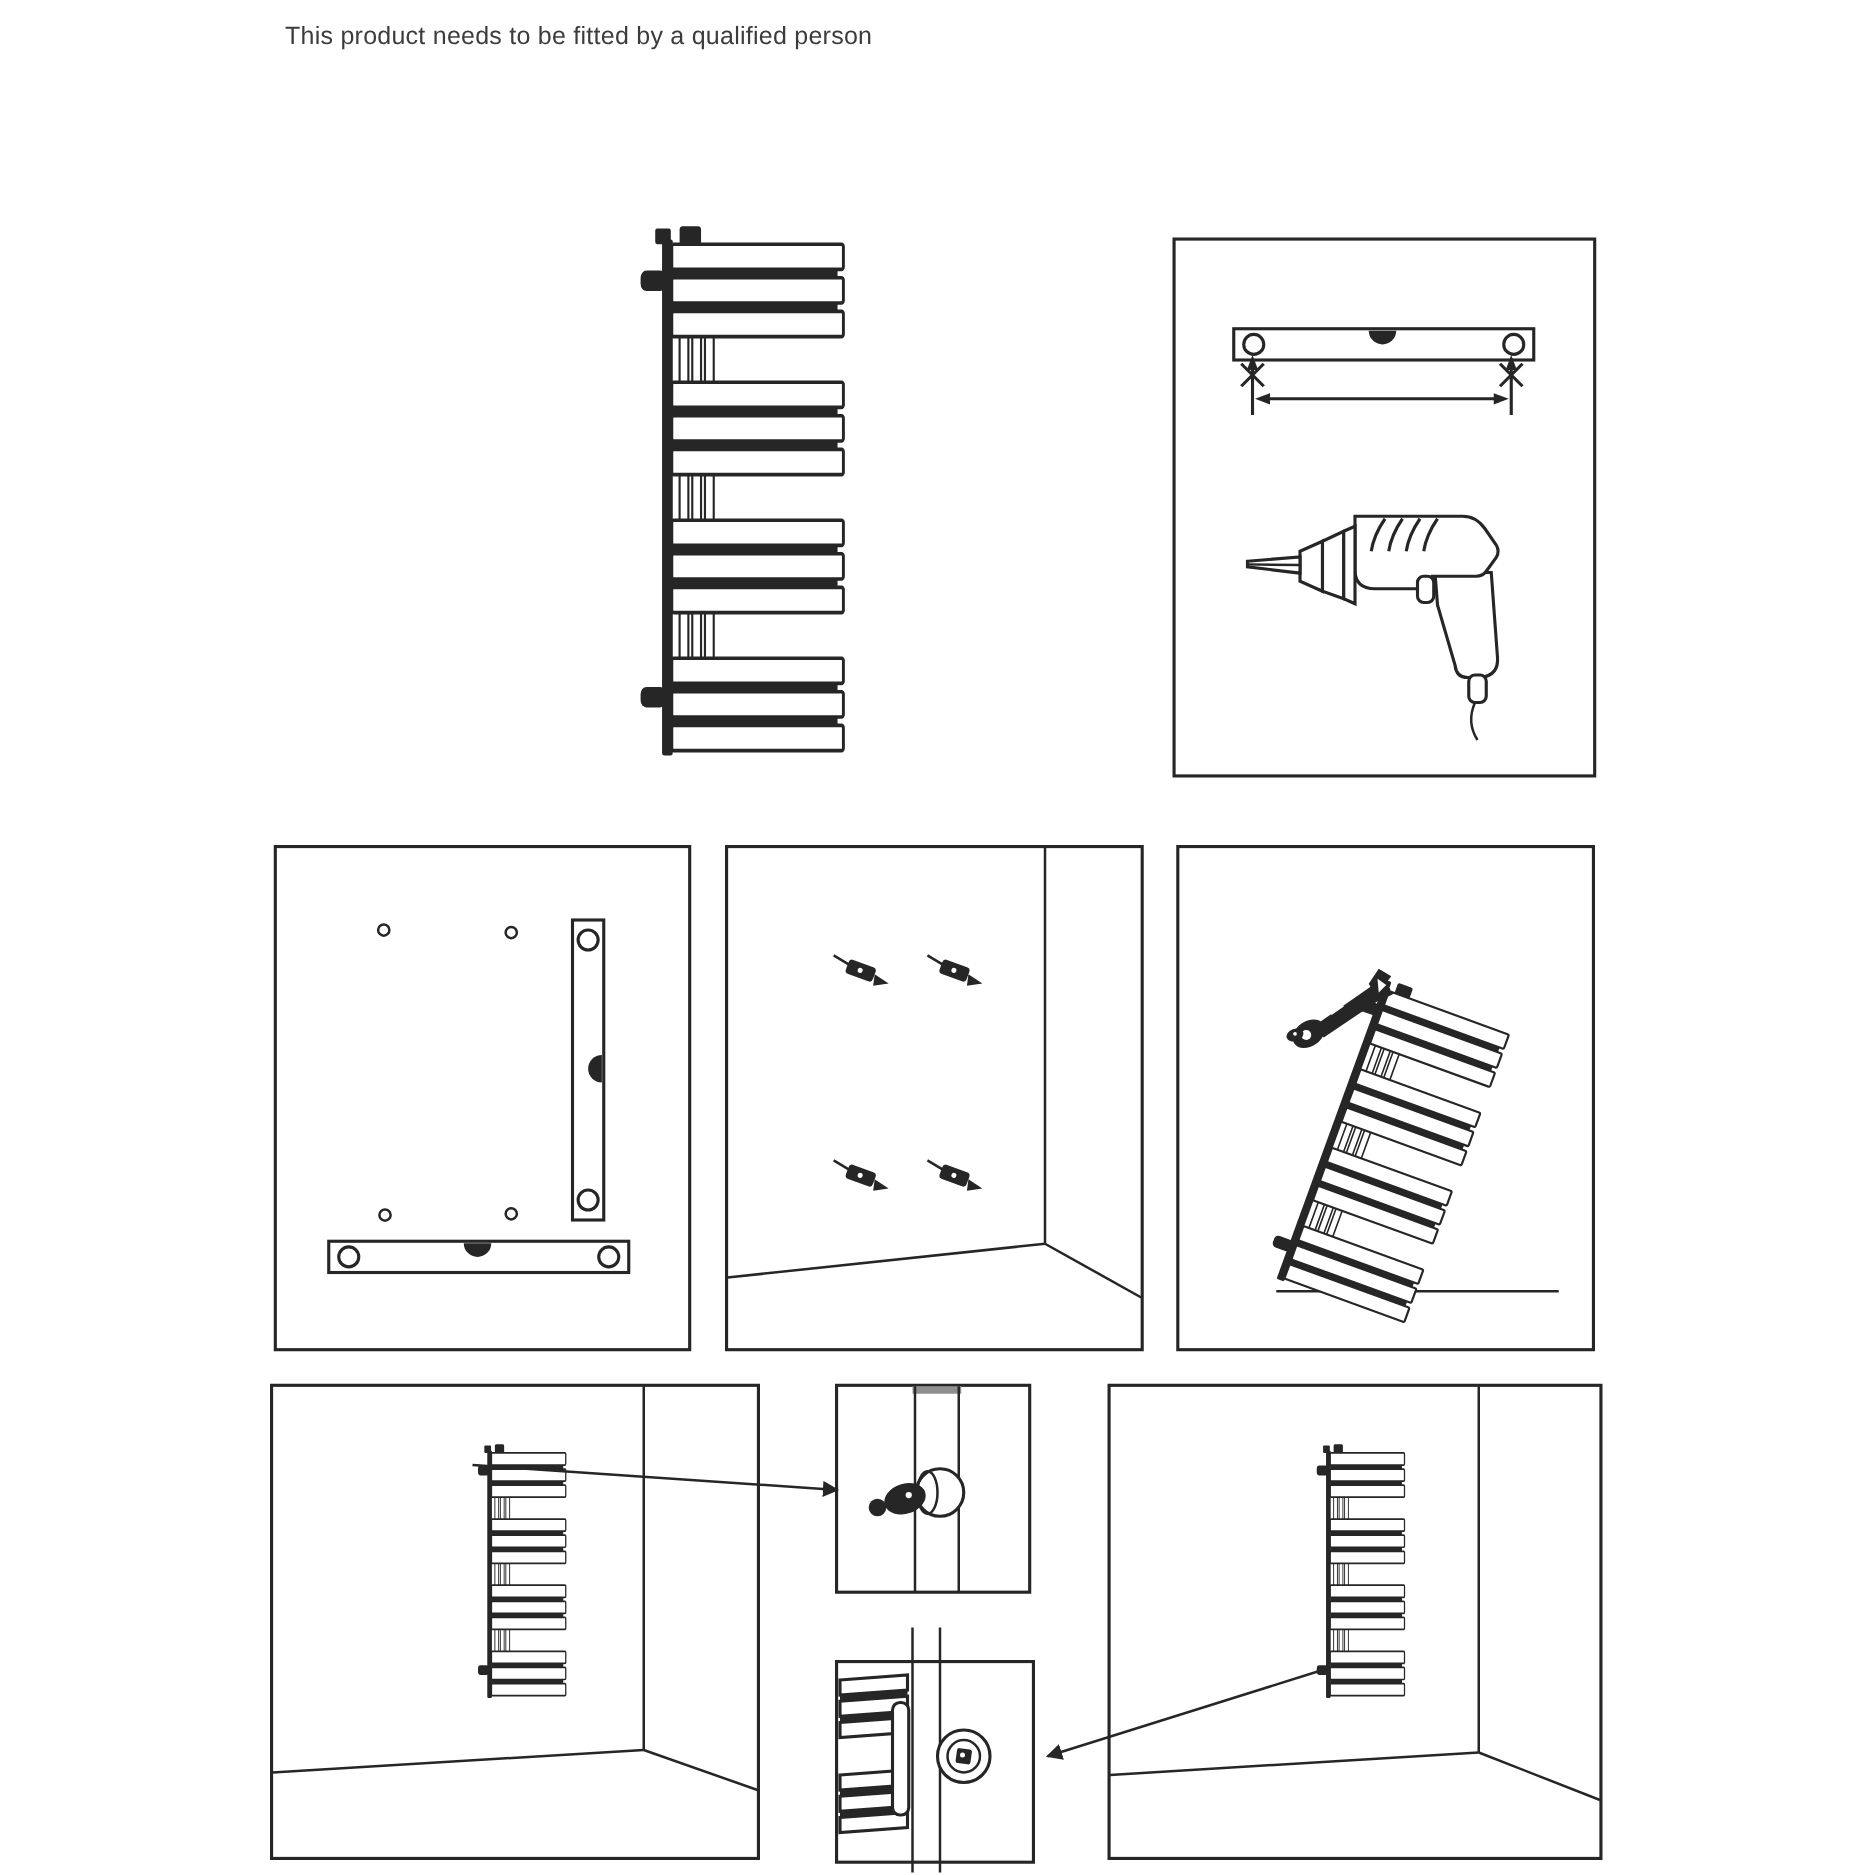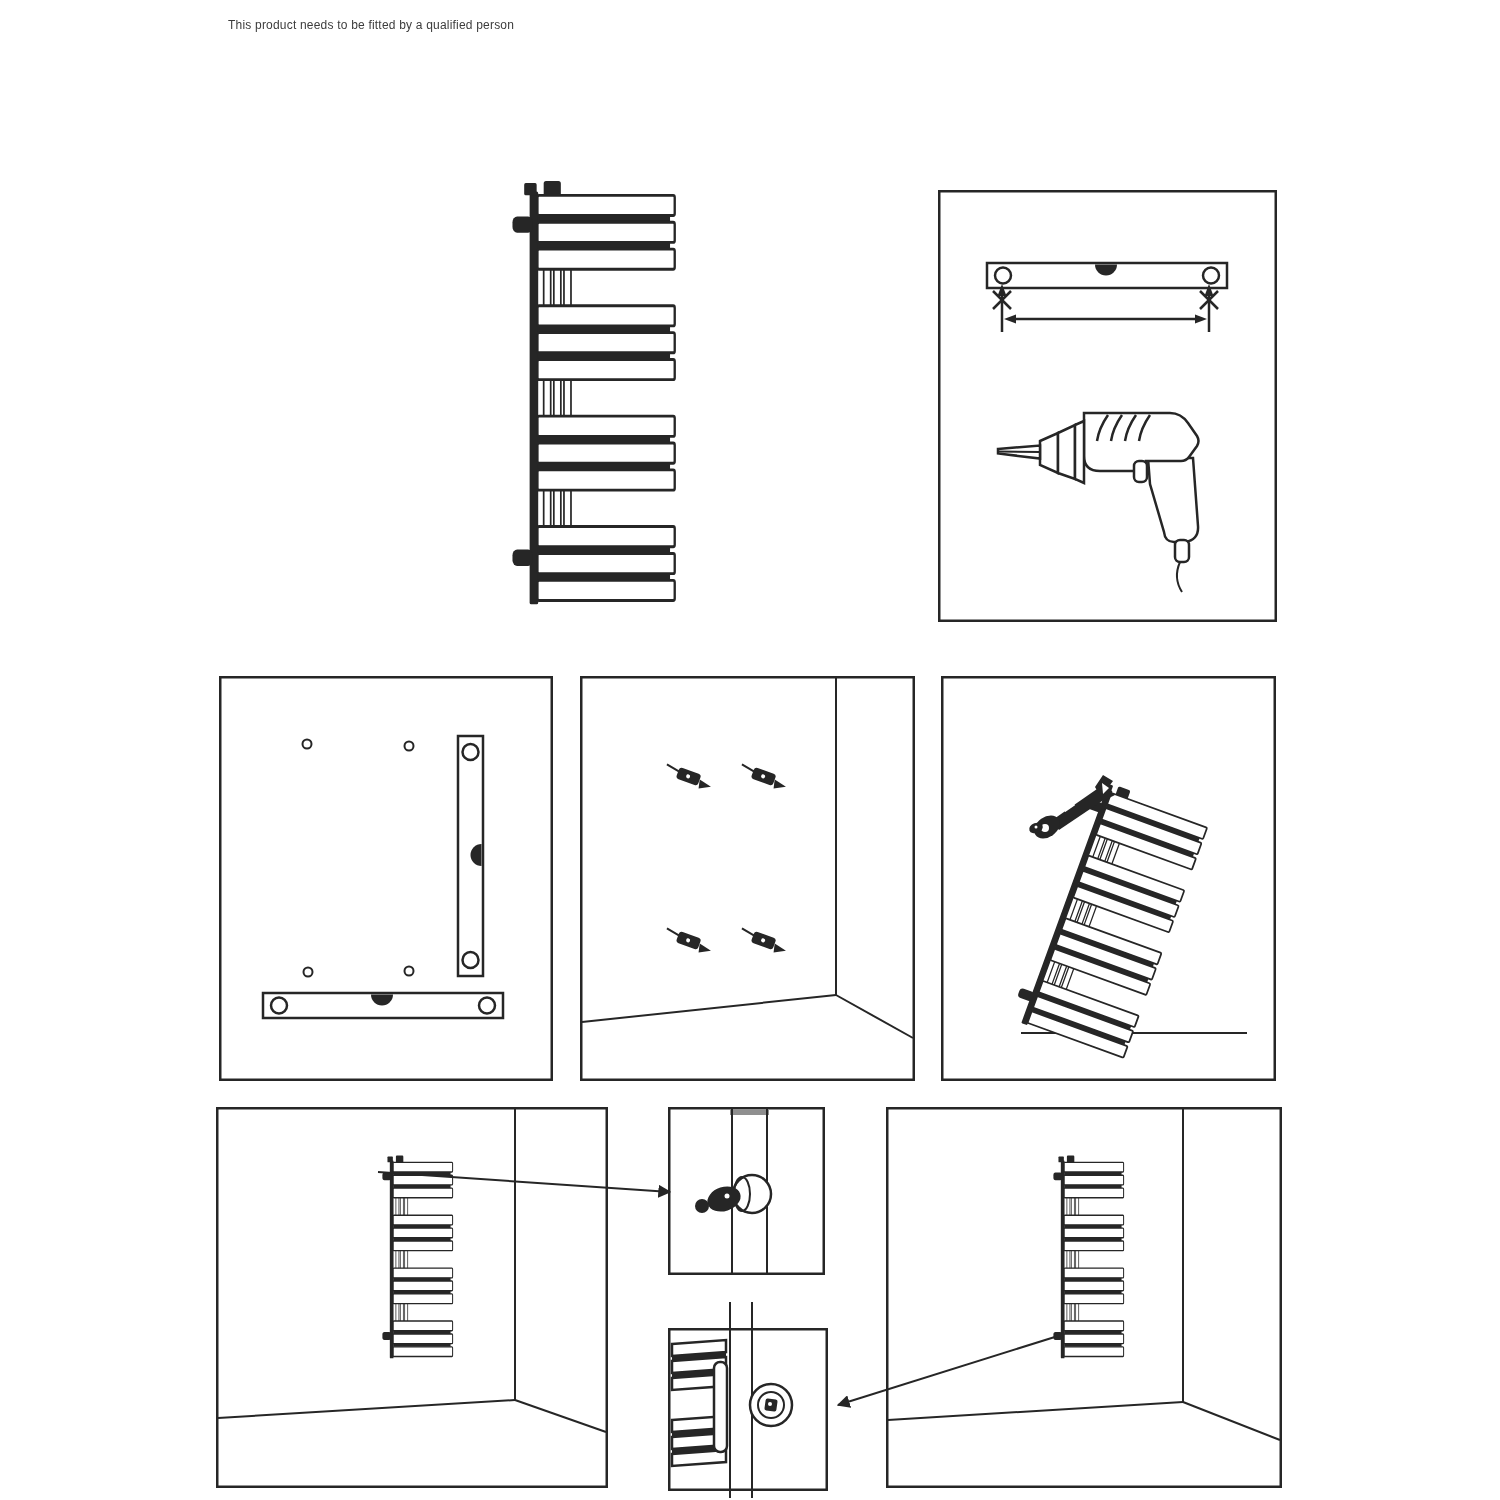--- a/index.html
+++ b/index.html
@@ -1,18 +1,18 @@
 <!DOCTYPE html>
 <html><head>
 <meta charset="utf-8">
 <style>
   html,body{margin:0;padding:0;background:#fff;}
   #page{position:relative;width:1500px;height:1500px;background:#fff;overflow:hidden;
         font-family:"Liberation Sans",sans-serif;}
-  #header-text{position:absolute;left:228px;top:18px;font-size:12px;color:#3c3c3c;
+  #header-text{position:absolute;left:228px;top:18px;font-size:20px;color:#3c3c3c;
         letter-spacing:.2px;}
   svg.panel{position:absolute;overflow:visible;}
   
   .s {fill:#fff;stroke:#262626;stroke-width:3px;}
   .w {fill:#fff;stroke:#262626;stroke-width:2.5px;}
   .f {fill:#262626;stroke:none;}
   .ln{fill:none;stroke:#262626;stroke-width:2.5px;}
   .ln2{fill:none;stroke:#262626;stroke-width:2px;}
   .t {fill:#fff;stroke:#262626;stroke-width:2.2px;}
   .bd{fill:none;stroke:#262626;stroke-width:2.5px;}

